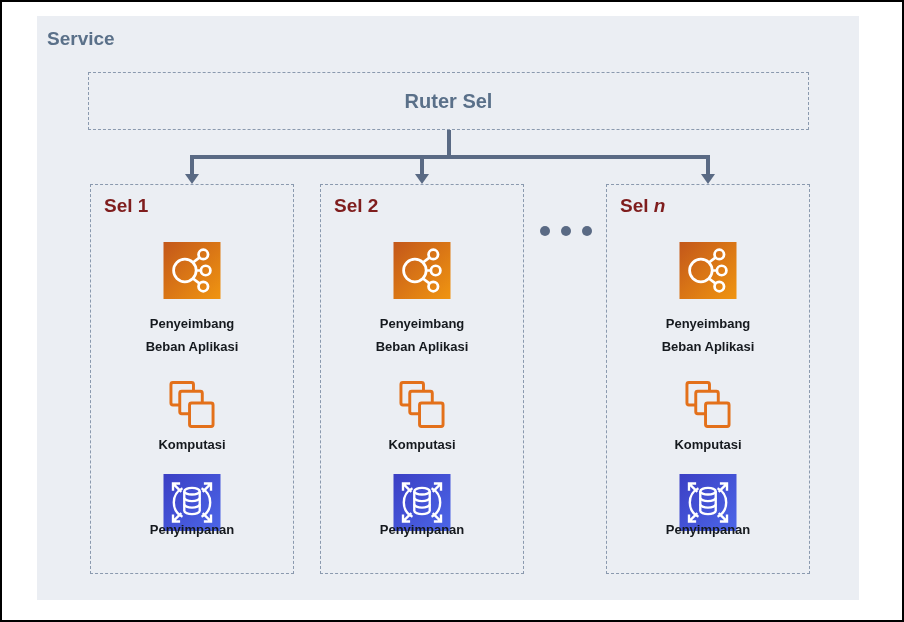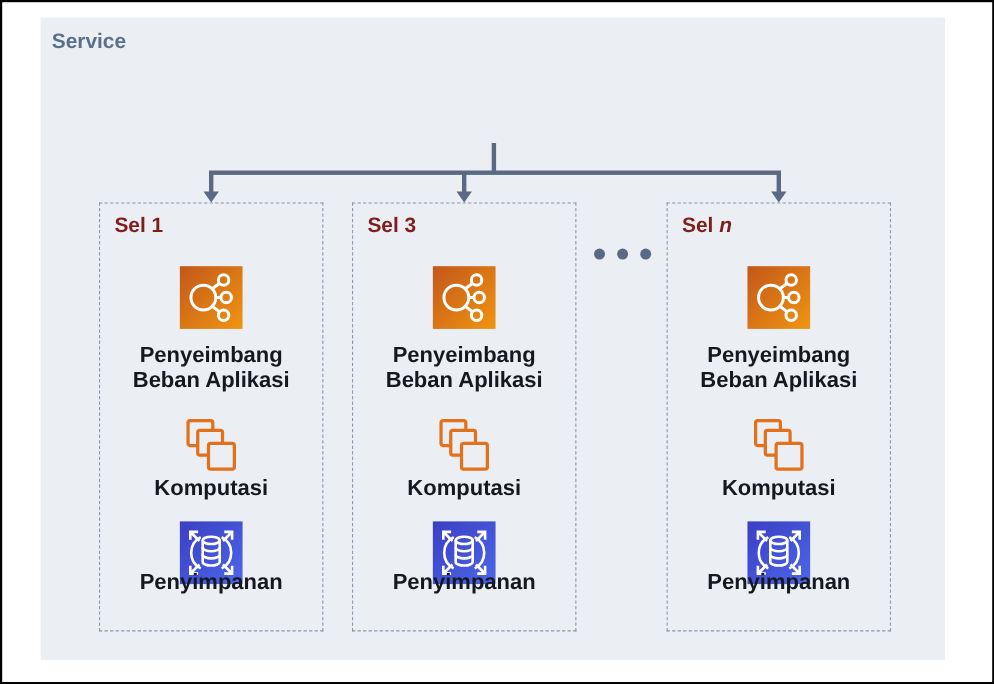--- a/index.html
+++ b/index.html
@@ -47,36 +47,39 @@
     top:57px;width:57px;height:57px;
     background:linear-gradient(135deg,#C3571A 0%,#F09511 100%);
   }
   .icon-compute{top:195px;width:47px;height:51px;}
   .icon-storage{
     top:289px;width:57px;height:57px;
     background:linear-gradient(135deg,#3B3FC4 0%,#4C66E8 100%);
   }
   .item-label{
     position:absolute;left:0;width:100%;text-align:center;
-    font-size:20px;line-height:23px;color:#15191E;
+    font-size:13px;line-height:23px;color:#15191E;
   }
   .lbl-alb{top:127px;} .lbl-compute{top:248px;} .lbl-storage{top:333px;}
   .ellipsis{
     position:absolute;left:538px;top:224px;display:flex;gap:11px;
   }
   .dot{width:10px;height:10px;border-radius:50%;background:#5A6A84;}
   svg{display:block;}
 </style>
 </head>
 <body>
 
 <div class="canvas">
   <div class="service"></div>
   <div class="service-label">Service</div>
 
+  <div class="router-box">
+    <span class="router-label">Ruter Sel</span>
+  </div>
 
   <div class="conn trunk"></div>
   <div class="conn bus"></div>
   <div class="conn shaft b1"></div>
   <div class="conn shaft b2"></div>
   <div class="conn shaft b3"></div>
   <div class="arrowhead a1"></div>
   <div class="arrowhead a2"></div>
   <div class="arrowhead a3"></div>
 
@@ -129,21 +132,21 @@
         <path d="M17.5 20 A 6.5 2.8 0 0 0 30.5 20"></path>
         <path d="M17.5 25.5 A 6.5 2.8 0 0 0 30.5 25.5"></path>
       </svg>
     </div>
     <div class="item-label lbl-storage">
       <div>Penyimpanan</div>
     </div>
   </div>
 
   <div class="cell c2">
-    <div class="cell-title"><span>Sel 3</span><span class="it"></span></div>
+    <div class="cell-title"><span>Sel 2</span><span class="it"></span></div>
 
     <div class="icon icon-alb">
       <svg width="57" height="57" viewBox="0 0 48 48" fill="none" stroke="#ffffff" stroke-width="2.3">
         <circle cx="18" cy="24" r="9.5"></circle>
         <circle cx="33.5" cy="10.5" r="4"></circle>
         <circle cx="35.5" cy="24" r="4"></circle>
         <circle cx="33.5" cy="37.5" r="4"></circle>
         <line x1="24.5" y1="17.5" x2="30.5" y2="13"></line>
         <line x1="27.5" y1="24" x2="31.5" y2="24"></line>
         <line x1="24.5" y1="30.5" x2="30.5" y2="35"></line>

